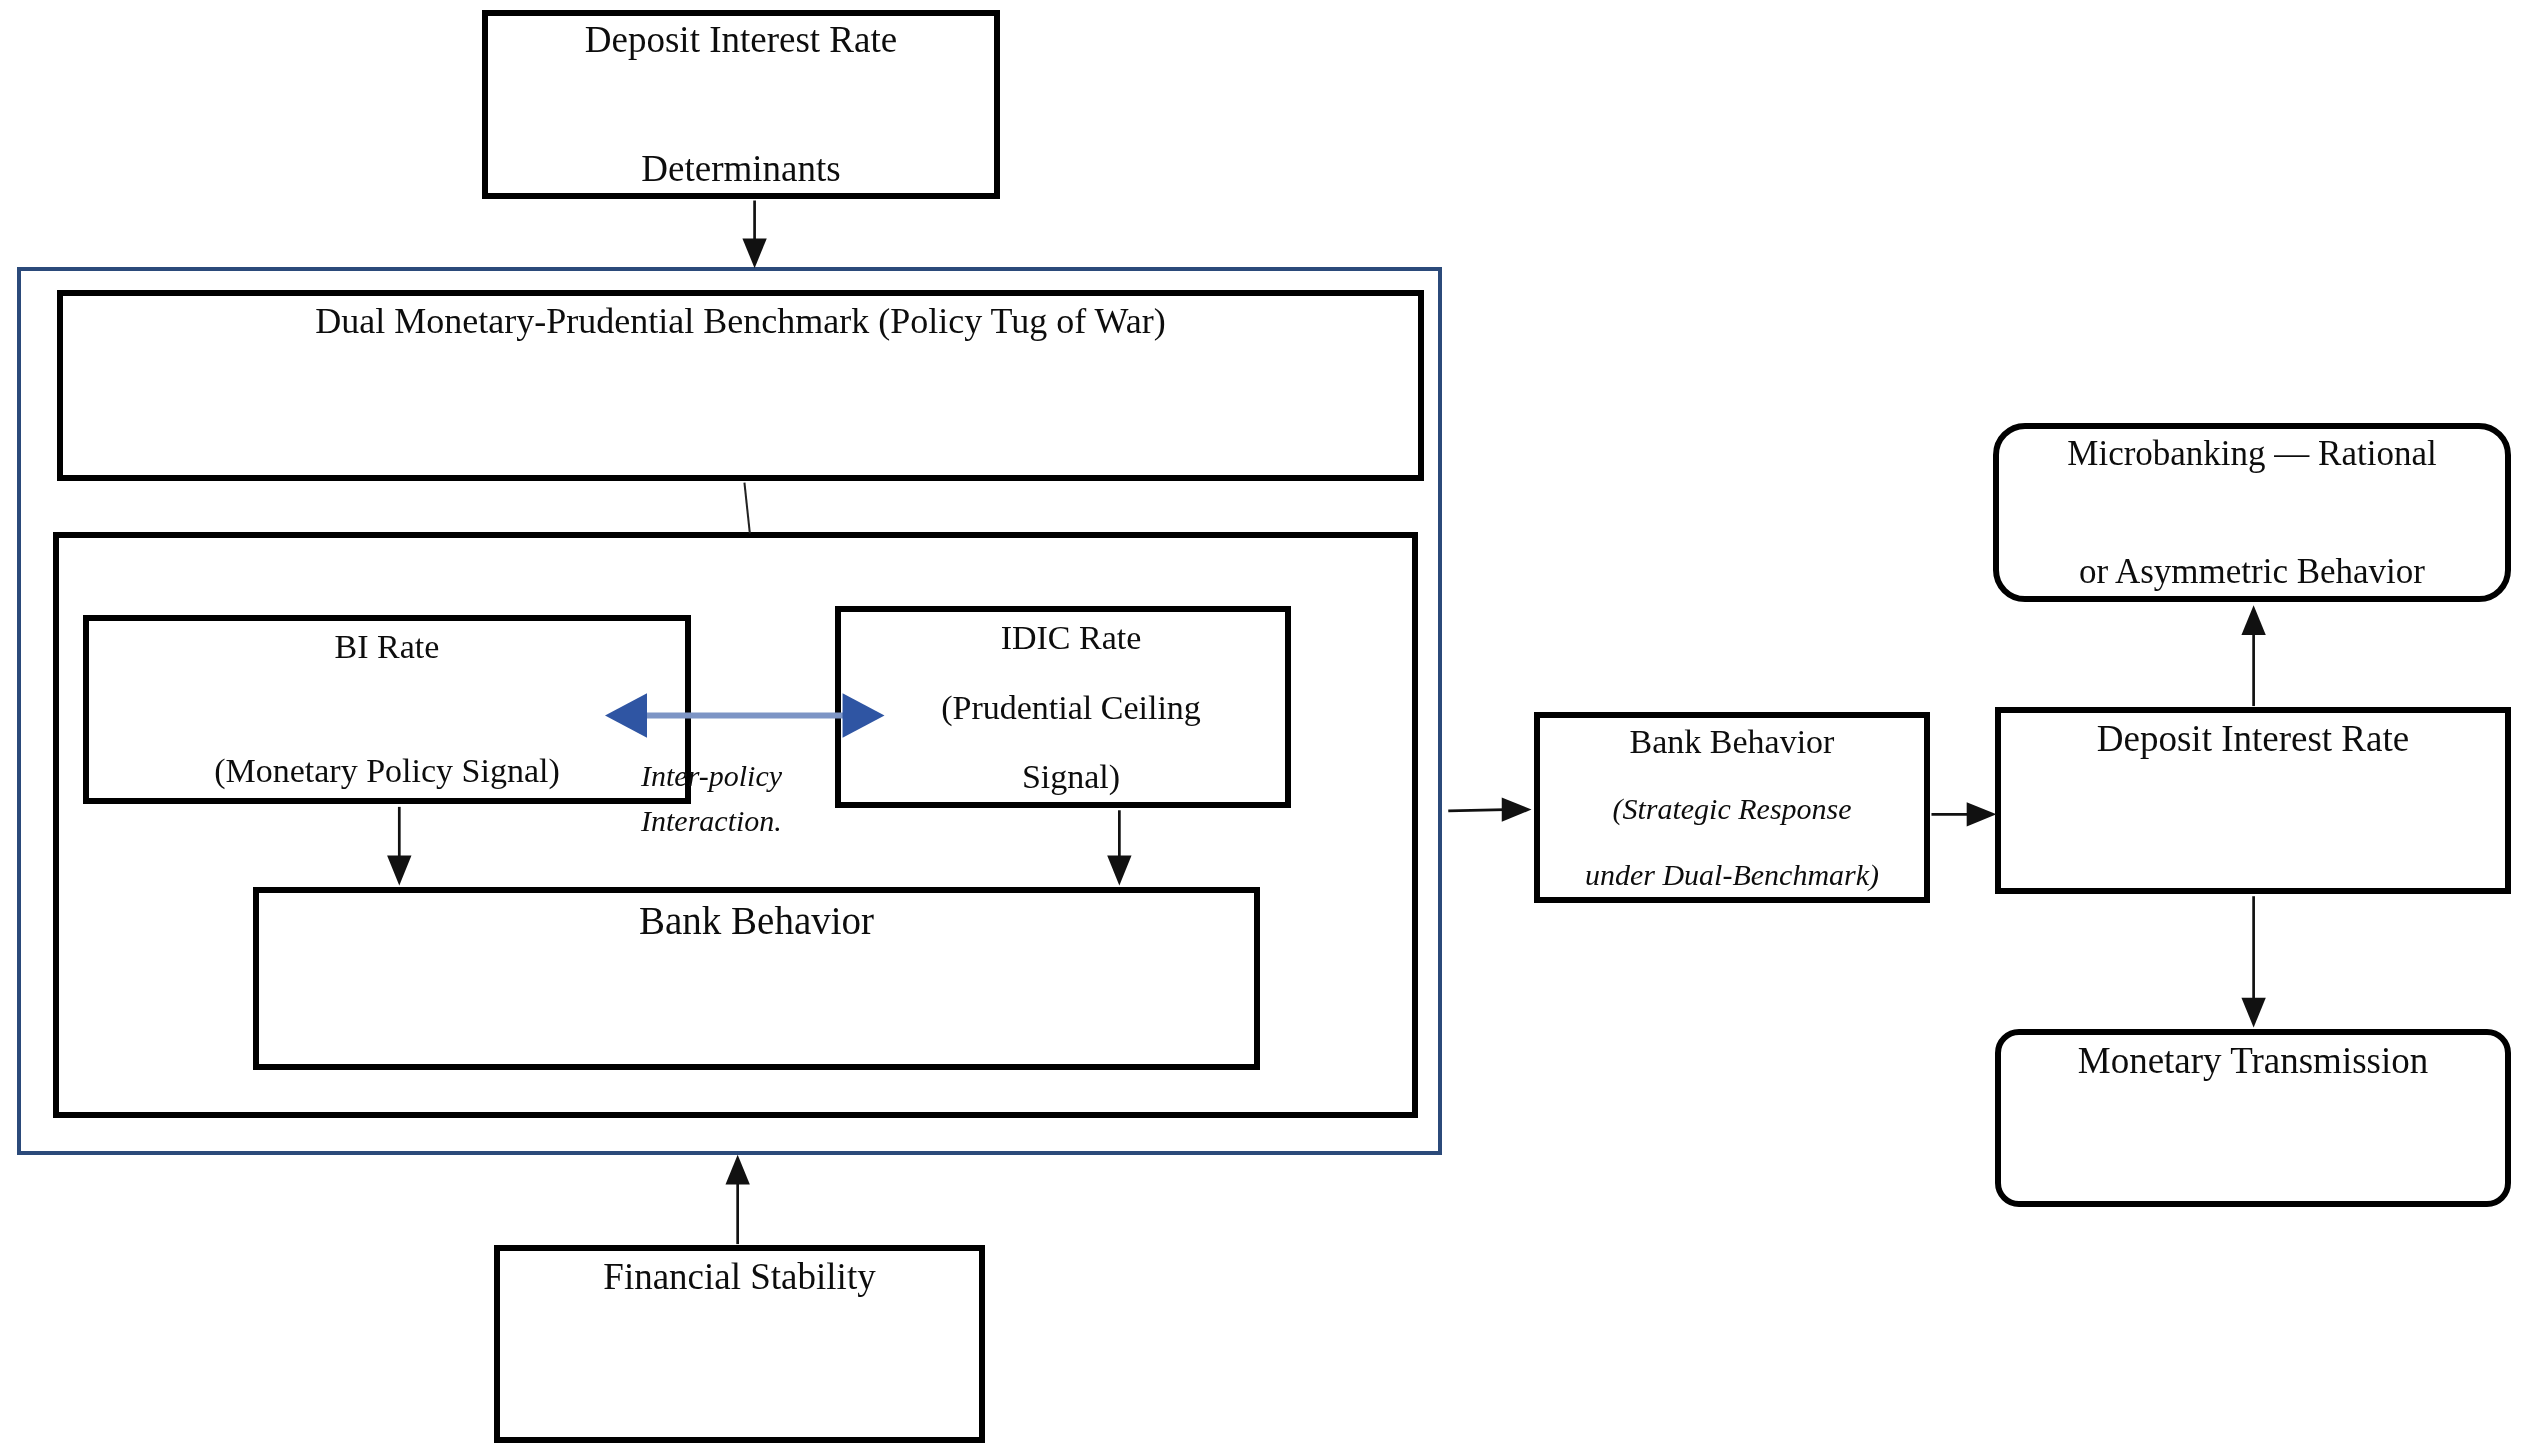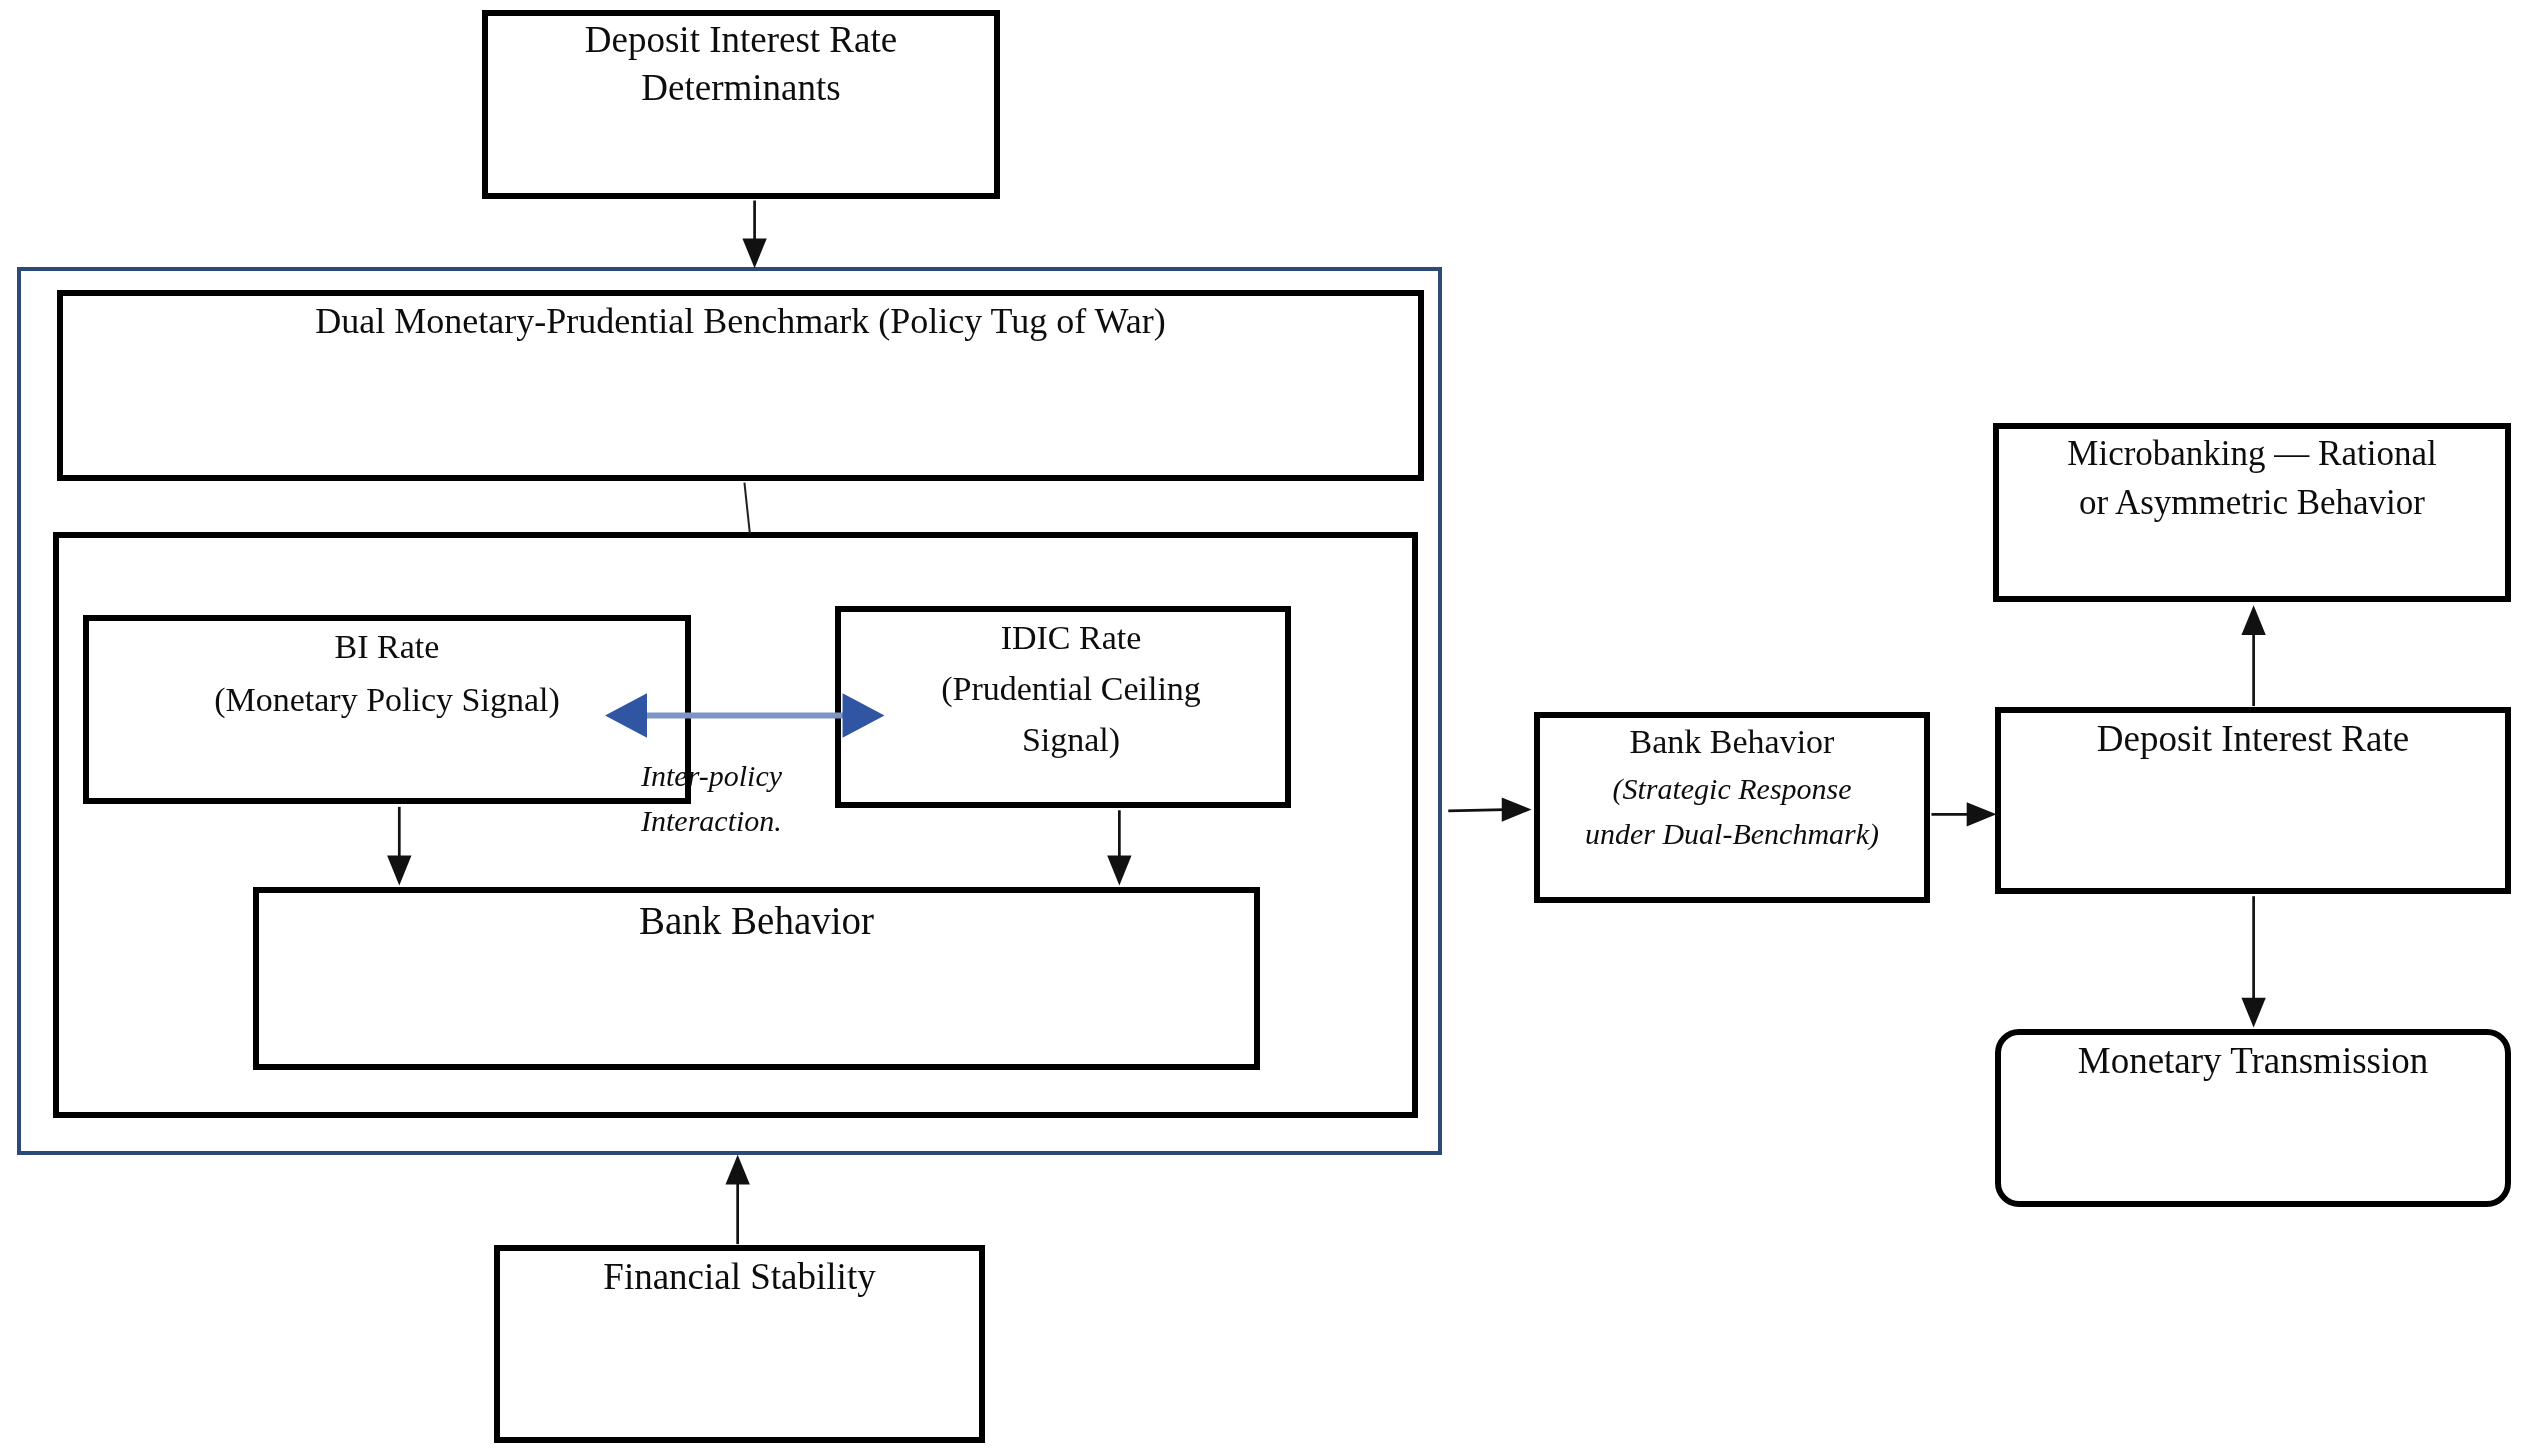--- a/index.html
+++ b/index.html
@@ -10,21 +10,21 @@
     font-family:"Liberation Serif","DejaVu Serif",serif;
     color:var(--text,#0d0d0d);
     overflow:hidden;
   }
   .box{
     position:absolute;
     box-sizing:border-box;
     border:6px solid var(--box-border,#000);
     background:#fff;
     display:flex;flex-direction:column;
-    align-items:center;justify-content:flex-start;
+    align-items:center;justify-content:space-between;
     text-align:center;
     line-height:1.42;
   }
   .container{
     position:absolute;box-sizing:border-box;
     border:4.7px solid var(--container-border,#2b4a7a);
     background:transparent;
     text-decoration:underline;
   }
   .label-free{
@@ -93,21 +93,21 @@
   <div class="box fs55" style="left:494px;top:1245px;width:491px;height:198px;">
     <div>Financial Stability</div>
   </div>
 
   <div class="box" style="left:1534px;top:712px;width:396px;height:191px;line-height:1.4;">
     <div class="fs50">Bank Behavior</div>
     <div class="fs44 it">(Strategic Response</div>
     <div class="fs44 it">under Dual-Benchmark)</div>
   </div>
 
-  <div class="box fs52" style="left:1993px;top:423px;width:518px;height:179px;line-height:1.4;">
+  <div class="box fs52" style="left:1993px;top:423px;width:518px;height:179px;line-height:1.4;border-radius:32px;">
     <div>Microbanking — Rational</div>
     <div>or Asymmetric Behavior</div>
   </div>
 
   <div class="box fs55" style="left:1995px;top:707px;width:516px;height:187px;">
     <div>Deposit Interest Rate</div>
   </div>
 
   <div class="box fs55" style="left:1995px;top:1029px;width:516px;height:178px;border-radius:24px;">
     <div>Monetary Transmission</div>

